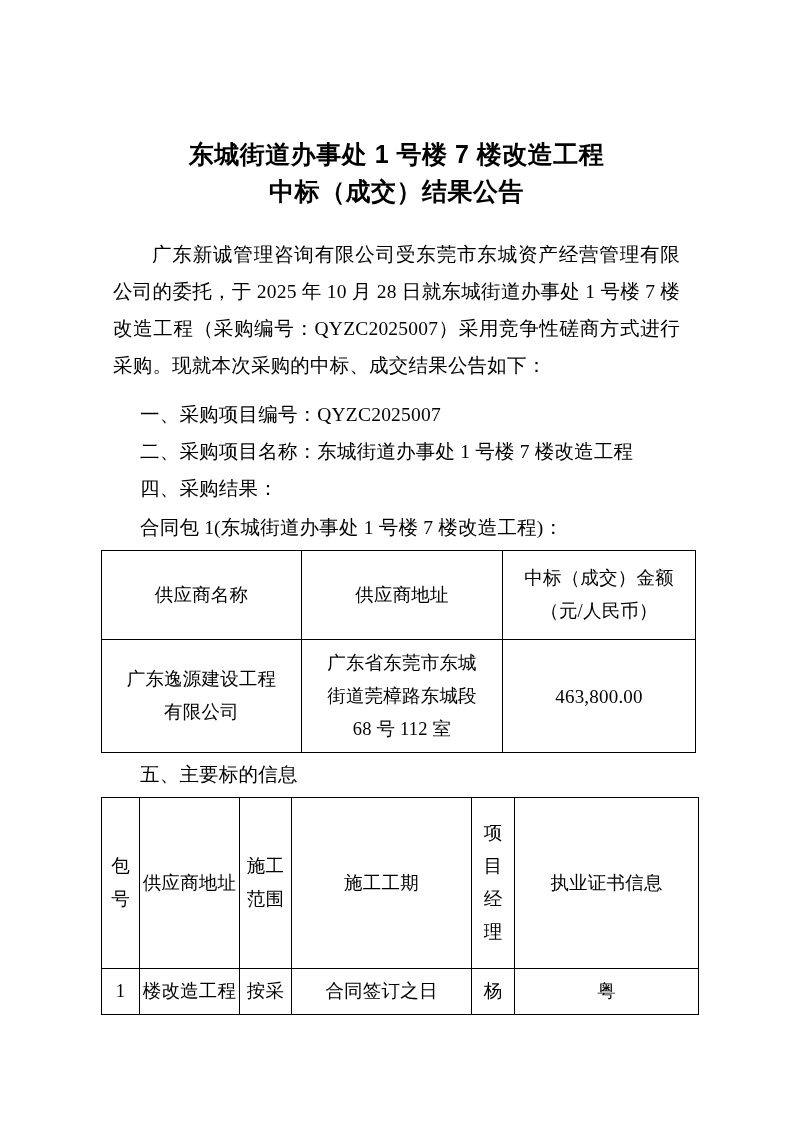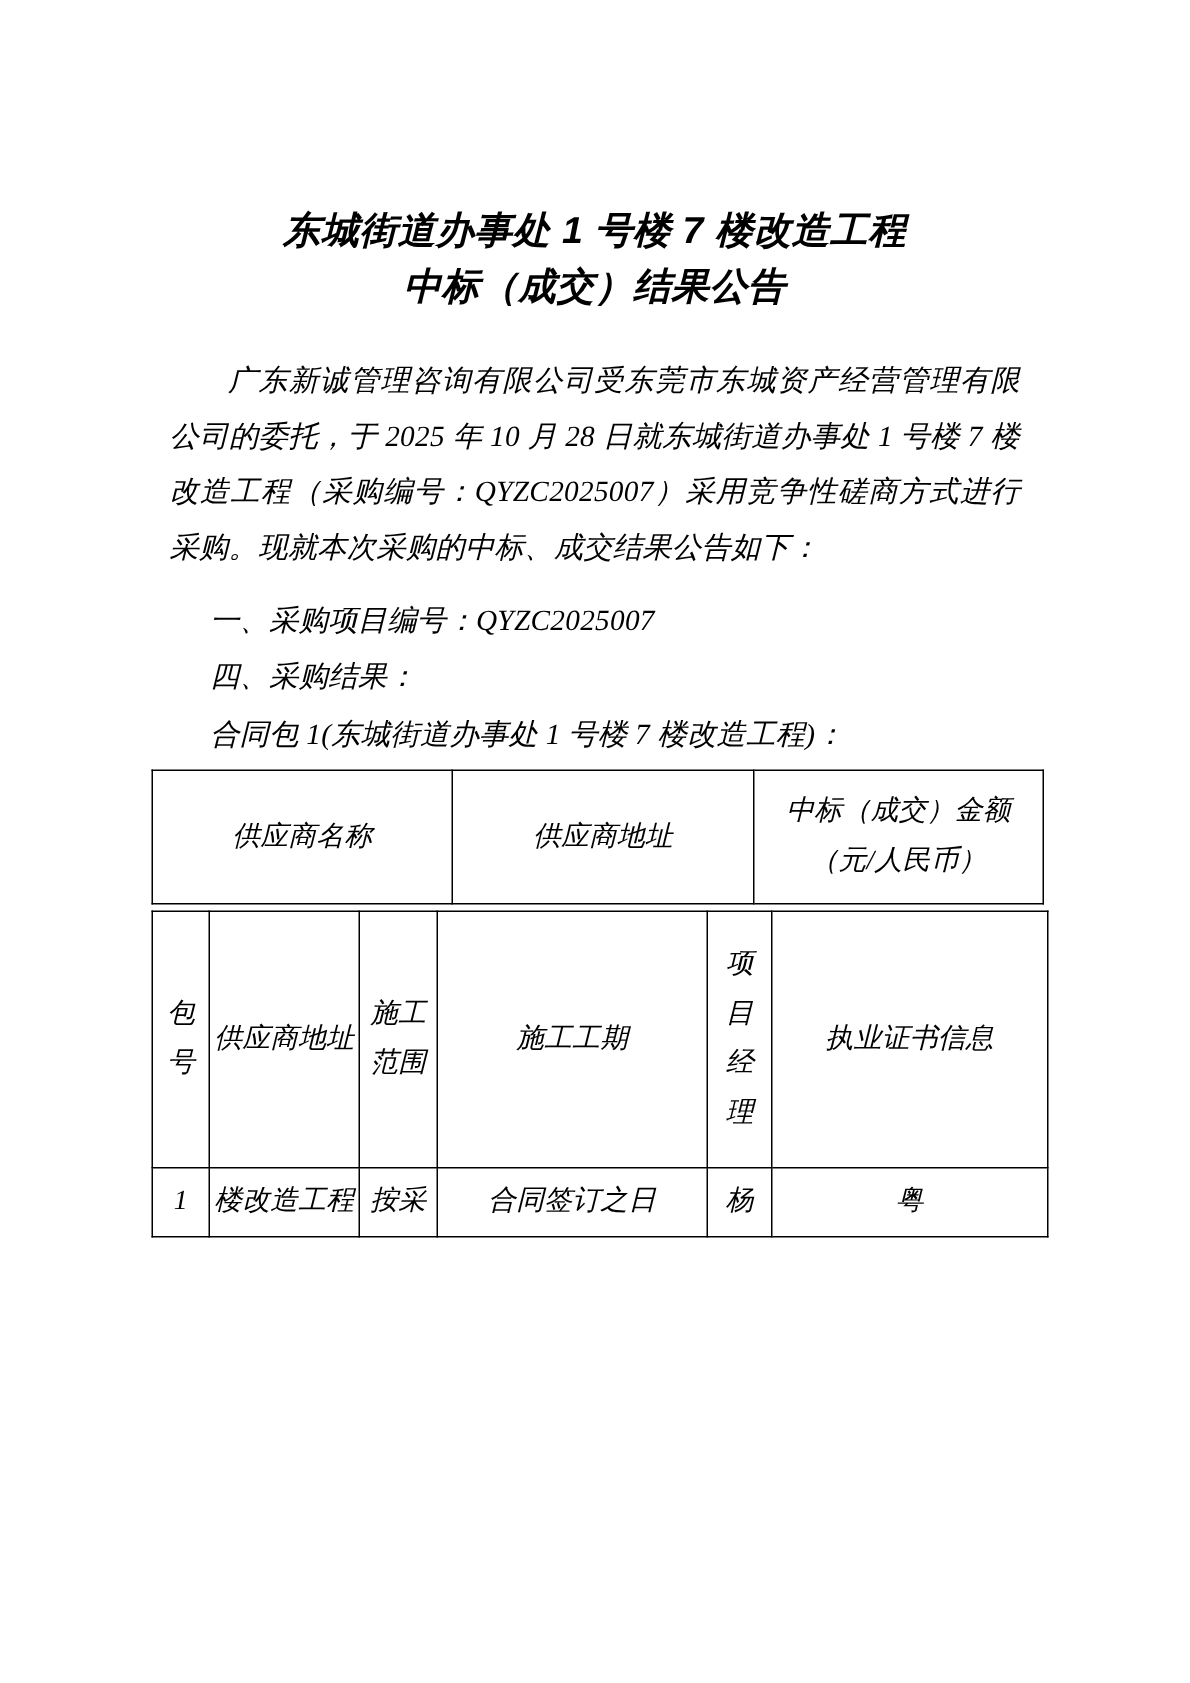--- a/index.html
+++ b/index.html
@@ -15,21 +15,20 @@
     color: #000000;
     -webkit-font-smoothing: antialiased;
   }
 
   .page {
     position: relative;
     width: 793px;
     height: 1122px;
     box-sizing: border-box;
     padding: 0;
-    font-style: italic;
   }
 
   .content {
     position: absolute;
     left: 101px;
     top: 0;
     width: 591px;
   }
 
   
@@ -131,37 +130,51 @@
   <div class="content">
 
     <h1 class="doc-title">
       <span class="title-l1">东城街道办事处 1 号楼 7 楼改造工程</span>
       <span class="line2">中标（成交）结果公告</span>
     </h1>
 
     <p class="body-para">广东新诚管理咨询有限公司受东莞市东城资产经营管理有限公司的委托，于 2025 年 10 月 28 日就东城街道办事处 1 号楼 7 楼改造工程（采购编号：QYZC2025007）采用竞争性磋商方式进行采购。现就本次采购的中标、成交结果公告如下：</p>
 
     <div class="item-line">一、采购项目编号：QYZC2025007</div>
+    <div class="item-line">二、采购项目名称：东城街道办事处 1 号楼 7 楼改造工程</div>
     <div class="item-line">四、采购结果：</div>
 
     <div class="pkg-line">合同包 1(东城街道办事处 1 号楼 7 楼改造工程)：</div>
 
     <table class="doc-table" id="award-table">
       <tbody>
         <tr>
           <td style="width:199px">供应商名称</td>
           <td style="width:200px">供应商地址</td>
           <td style="width:192px">
             <span class="two-line">中标（成交）金额</span>
             <span class="two-line">（元/人民币）</span>
           </td>
         </tr>
+        <tr class="data-row">
+          <td>
+            <span class="two-line">广东逸源建设工程</span>
+            <span class="two-line">有限公司</span>
+          </td>
+          <td>
+            <span class="two-line">广东省东莞市东城</span>
+            <span class="two-line">街道莞樟路东城段</span>
+            <span class="two-line">68 号 112 室</span>
+          </td>
+          <td class="amount-cell">463,800.00</td>
+        </tr>
       </tbody>
     </table>
 
+    <div class="section-line">五、主要标的信息</div>
 
     <table class="doc-table" id="subject-table">
       <tbody>
         <tr>
           <td class="hdr" style="width:37px">
             <span class="vstack">
               <span>包</span>
               <span>号</span>
             </span>
           </td>

